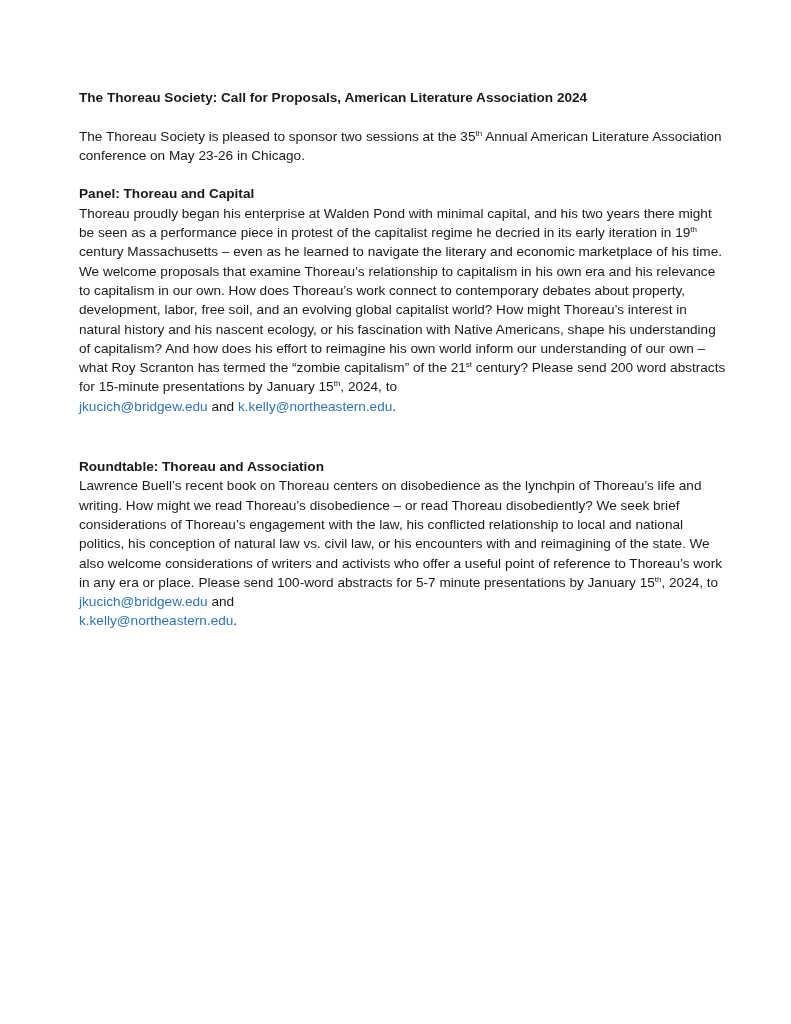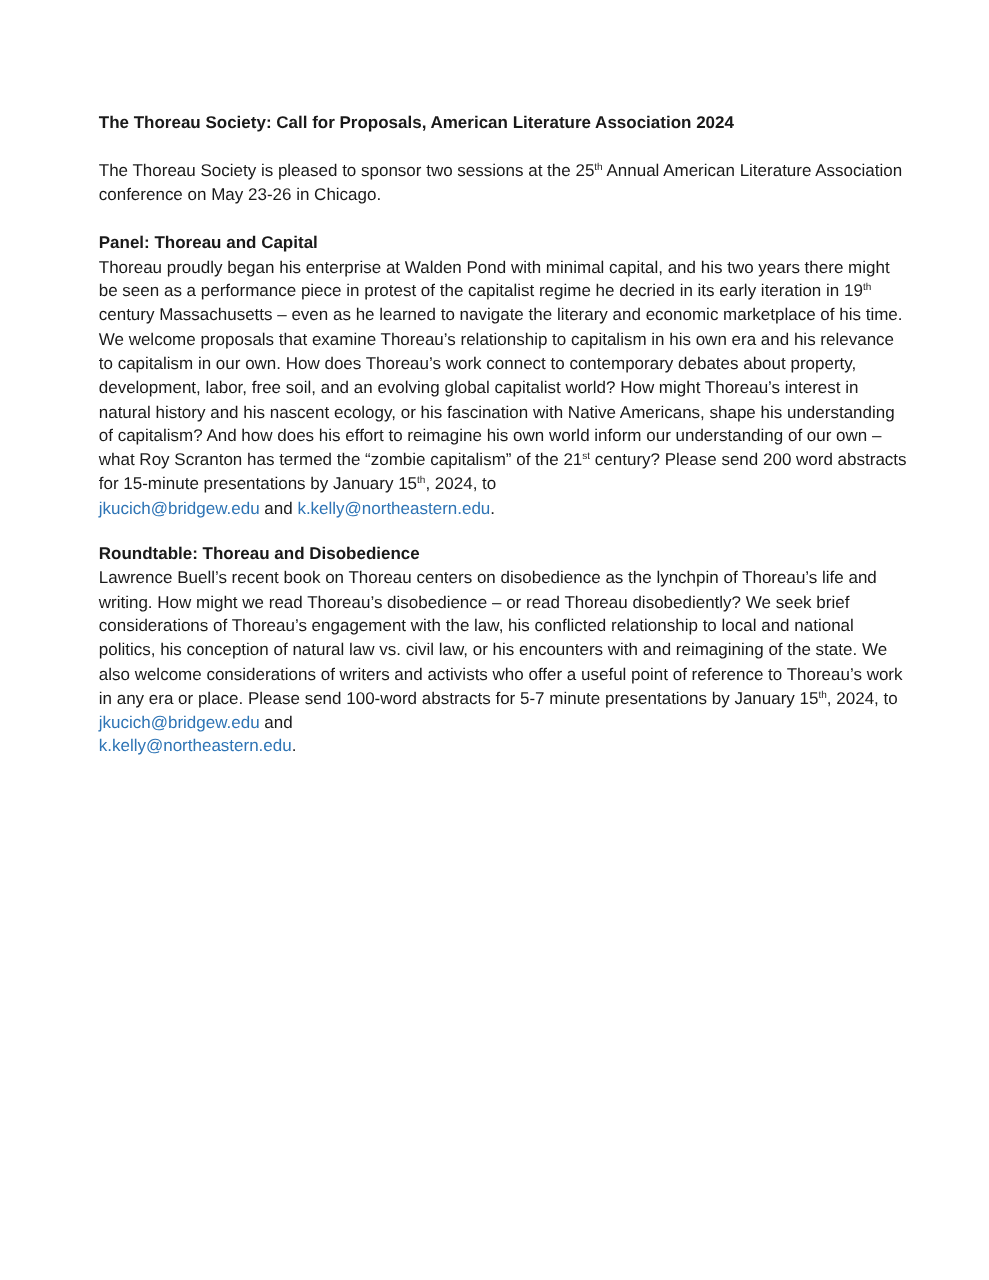--- a/index.html
+++ b/index.html
@@ -11,34 +11,34 @@
     width: 650px;
     font-family: "Liberation Sans", sans-serif;
     font-size: 13.6px;
     line-height: 19.3px;
     color: #1a1a1a;
   }
   .title { font-weight: bold; margin: 0 0 19.3px 0; }
   p { margin: 0; }
   .intro { margin-bottom: 19.3px; }
   .heading { font-weight: bold; }
-  .section1 { margin-bottom: 17px; }
+  .section1 { margin-bottom: 41px; }
   sup { font-size: 8px; line-height: 0; vertical-align: 5px; }
   a { color: #2e74b5; }
 </style>
 </head>
 <body>
 
 <div class="page">
   <p class="title">The Thoreau Society: Call for Proposals, American Literature Association 2024</p>
 
-  <p class="intro"><span>The Thoreau Society is pleased to sponsor two sessions at the 25</span><sup>th</sup><span> Annual American Literature Association conference on May 23-26 in Chicago.</span></p>
+  <p class="intro"><span>The Thoreau Society is pleased to sponsor two sessions at the 35</span><sup>th</sup><span> Annual American Literature Association conference on May 23-26 in Chicago.</span></p>
 
   <div class="section1">
     <p class="heading">Panel: Thoreau and Capital</p>
     <p><span>Thoreau proudly began his enterprise at Walden Pond with minimal capital, and his two years there might be seen as a performance piece in protest of the capitalist regime he decried in its early iteration in 19</span><sup>th</sup><span> century Massachusetts – even as he learned to navigate the literary and economic marketplace of his time. We welcome proposals that examine Thoreau’s relationship to capitalism in his own era and his relevance to capitalism in our own. How does Thoreau’s work connect to contemporary debates about property, development, labor, free soil, and an evolving global capitalist world? How might Thoreau’s interest in natural history and his nascent ecology, or his fascination with Native Americans, shape his understanding of capitalism? And how does his effort to reimagine his own world inform our understanding of our own – what Roy Scranton has termed the “zombie capitalism” of the 21</span><sup>st</sup><span> century? Please send 200 word abstracts for 15-minute presentations by January 15</span><sup>th</sup><span>, 2024, to </span><br><a>jkucich@bridgew.edu</a><span> and </span><a>k.kelly@northeastern.edu</a><span>.</span></p>
   </div>
 
   <div class="section2">
-    <p class="heading">Roundtable: Thoreau and Disobedience</p>
+    <p class="heading">Roundtable: Thoreau and Association</p>
     <p><span>Lawrence Buell’s recent book on Thoreau centers on disobedience as the lynchpin of Thoreau’s life and writing. How might we read Thoreau’s disobedience – or read Thoreau disobediently? We seek brief considerations of Thoreau’s engagement with the law, his conflicted relationship to local and national politics, his conception of natural law vs. civil law, or his encounters with and reimagining of the state. We also welcome considerations of writers and activists who offer a useful point of reference to Thoreau’s work in any era or place. Please send 100-word abstracts for 5-7 minute presentations by January 15</span><sup>th</sup><span>, 2024, to </span><a>jkucich@bridgew.edu</a><span> and </span><br><a>k.kelly@northeastern.edu</a><span>.</span></p>
   </div>
 </div>
 
 </body></html>

